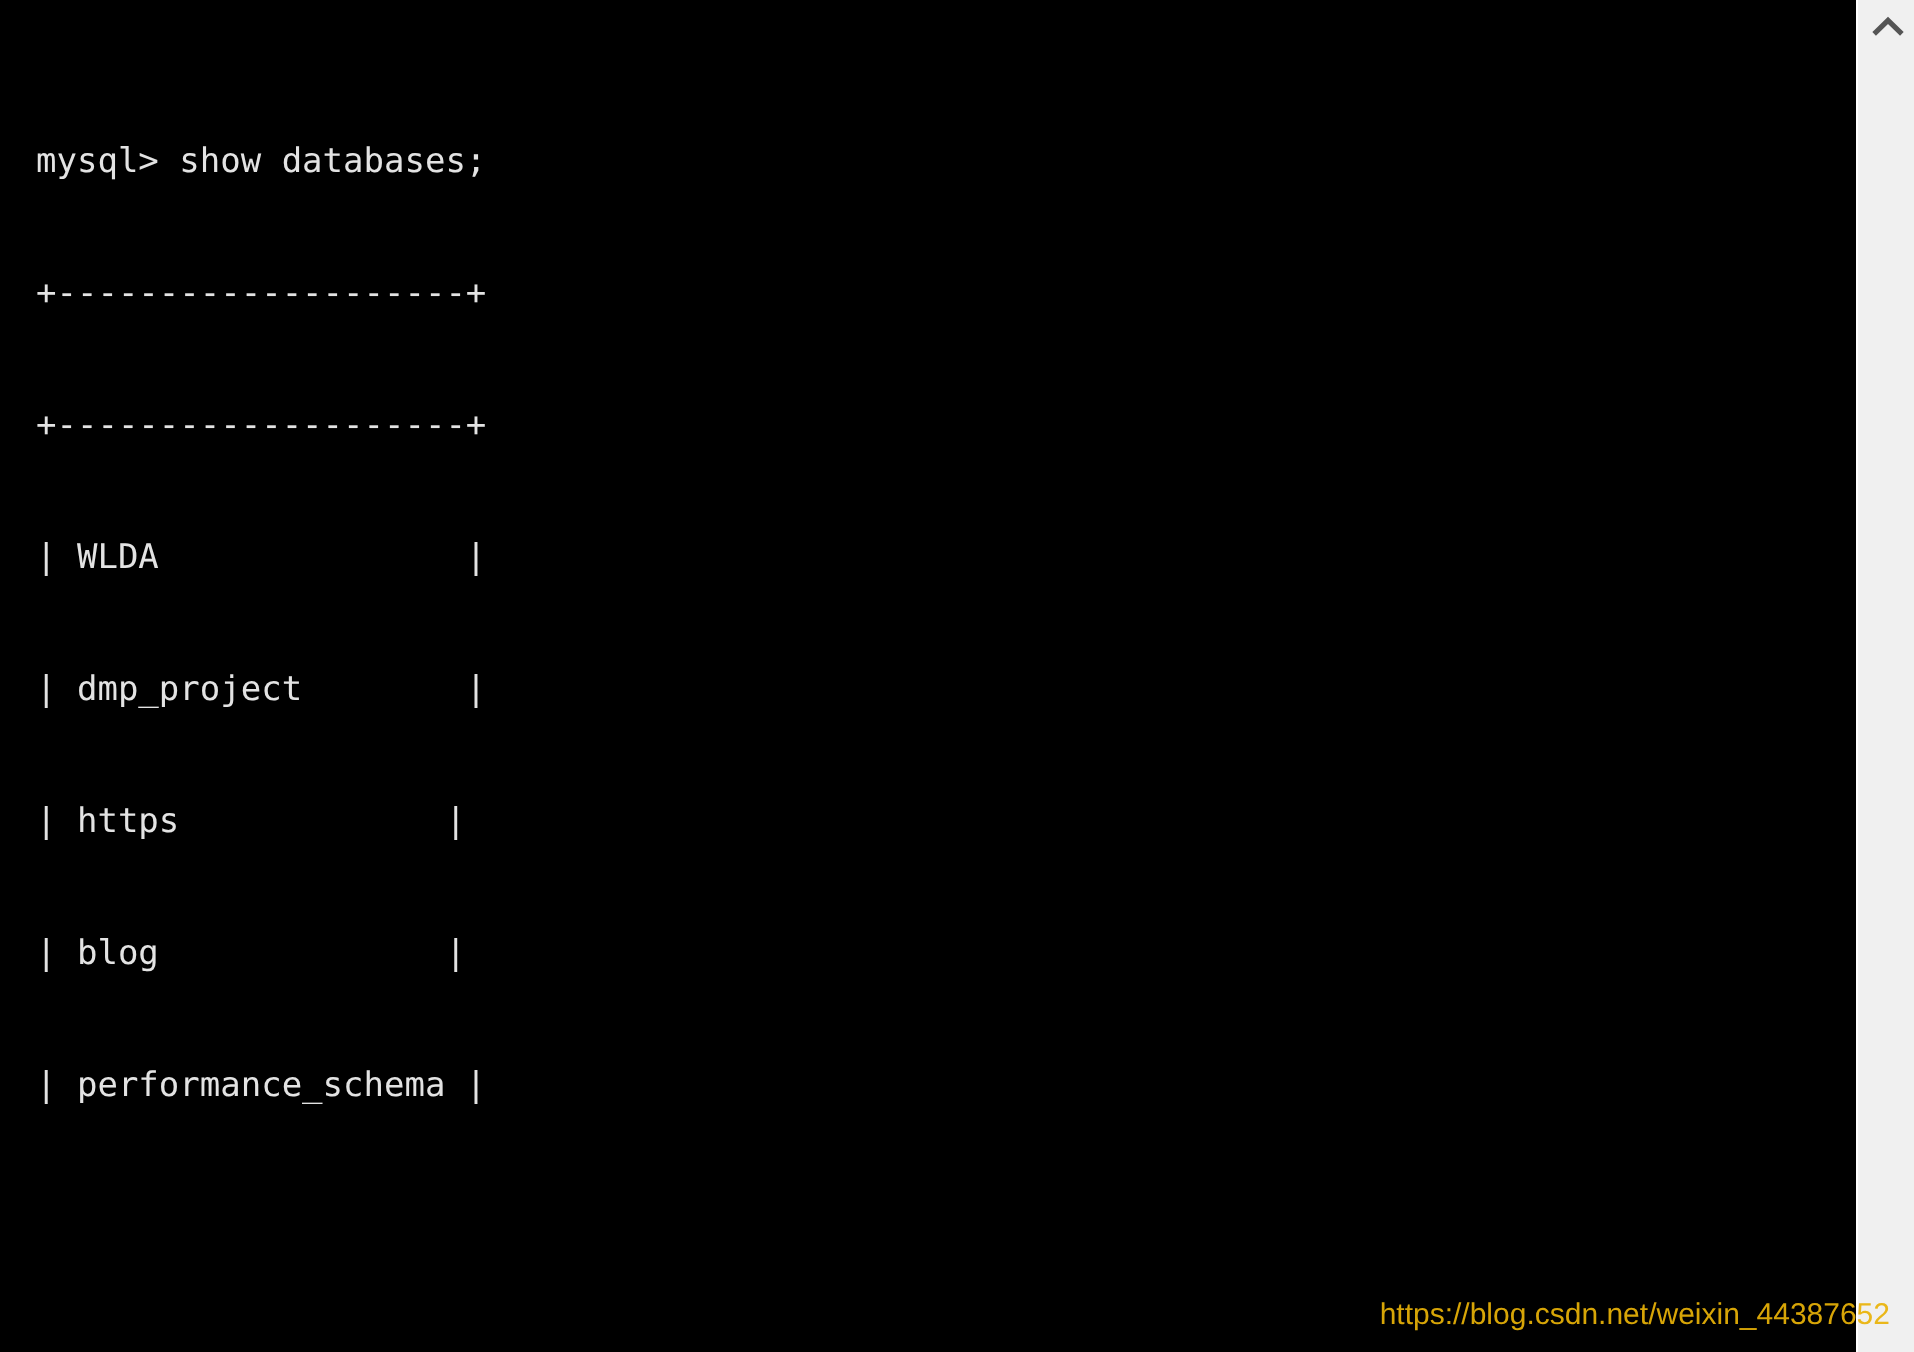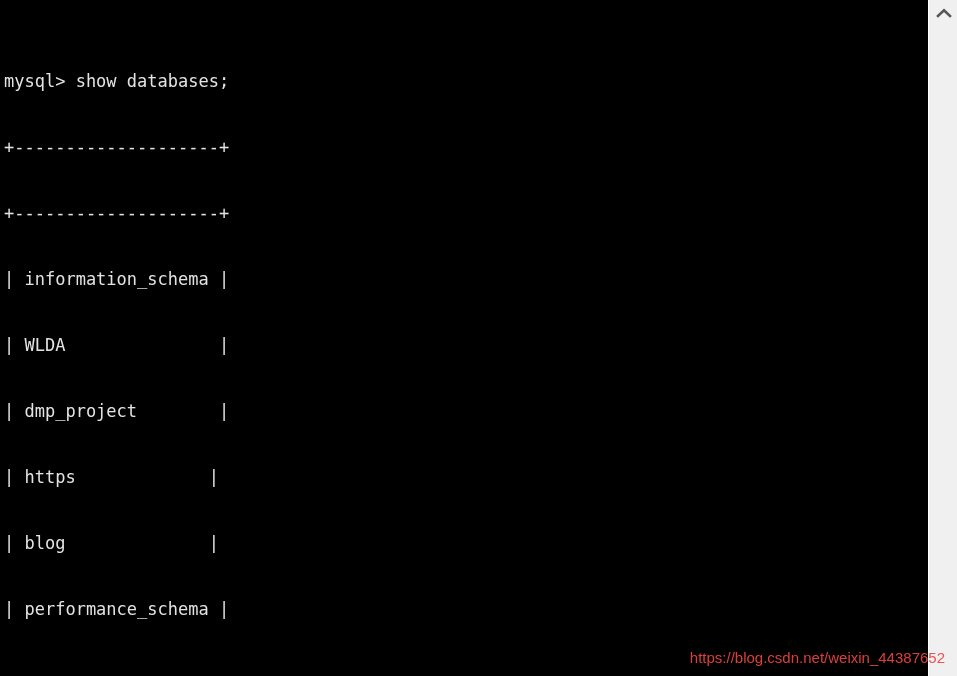--- a/index.html
+++ b/index.html
@@ -18,21 +18,21 @@
     position: relative;
     width: 957px;
     height: 676px;
     background: #000000;
     overflow: hidden;
   }
 
   
   .terminal {
     position: absolute;
-    left: 0;
+    left: 14px;
     top: 0;
     width: 928px;
     height: 676px;
     background: #000000;
     overflow: hidden;
     box-sizing: border-box;
     padding: 4px 0 16px 4px;
   }
   .term-lines {
     font-family: "DejaVu Sans Mono", "Liberation Mono", monospace;
@@ -79,41 +79,40 @@
     background: #f0f0f0;
   }
 
   
   .watermark {
     position: absolute;
     right: 12px;
     bottom: 10px;
     font-family: "Liberation Sans", sans-serif;
     font-size: 15px;
-    color: #ef4444;
+    color: #eab308;
     white-space: nowrap;
     letter-spacing: 0px;
     pointer-events: none;
     z-index: 5;
     mix-blend-mode: normal;
     opacity: 0.92;
   }
 </style>
 </head>
 <body>
 
 <div id="app">
 
   <div class="terminal">
     <div class="term-lines">
 
       <div class="line">mysql&gt; show databases;</div>
       <div class="line">+--------------------+</div>
       <div class="line">+--------------------+</div>
-      <div class="line">| information_schema |</div>
       <div class="line">| WLDA               |</div>
       <div class="line">| dmp_project        |</div>
       <div class="line">| https             |</div>
       <div class="line">| blog              |</div>
       <div class="line">| performance_schema |</div>
       
       
       
       
       

